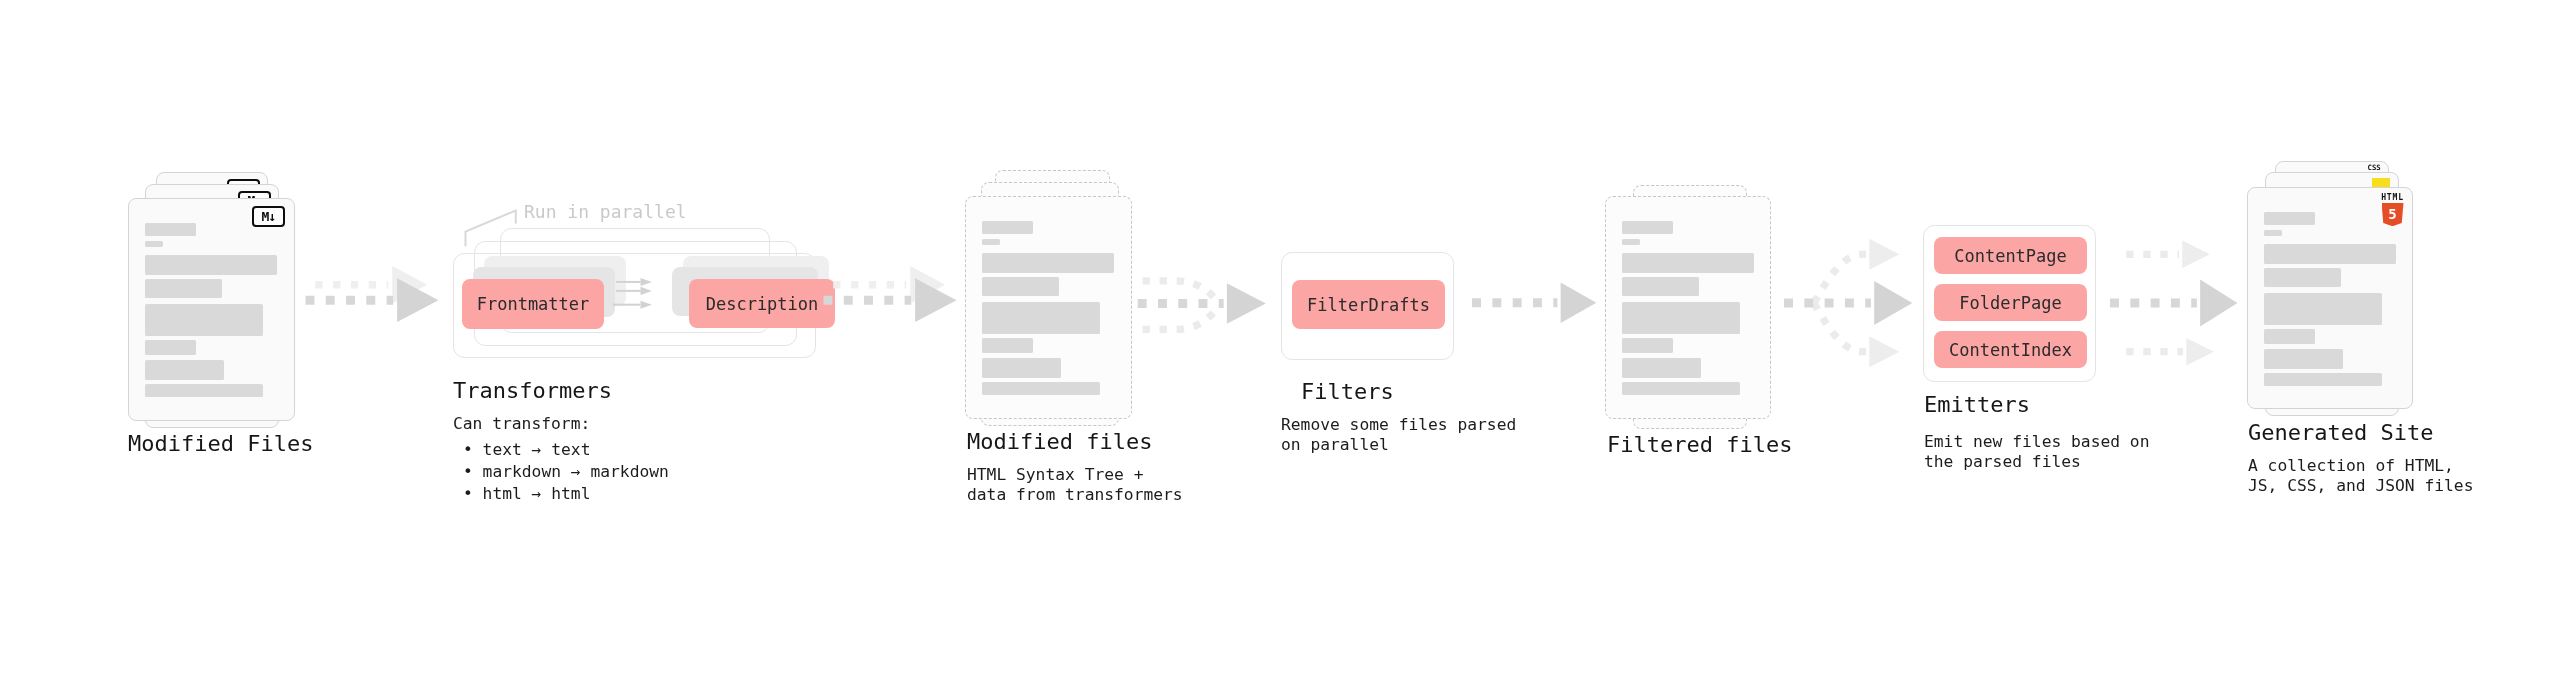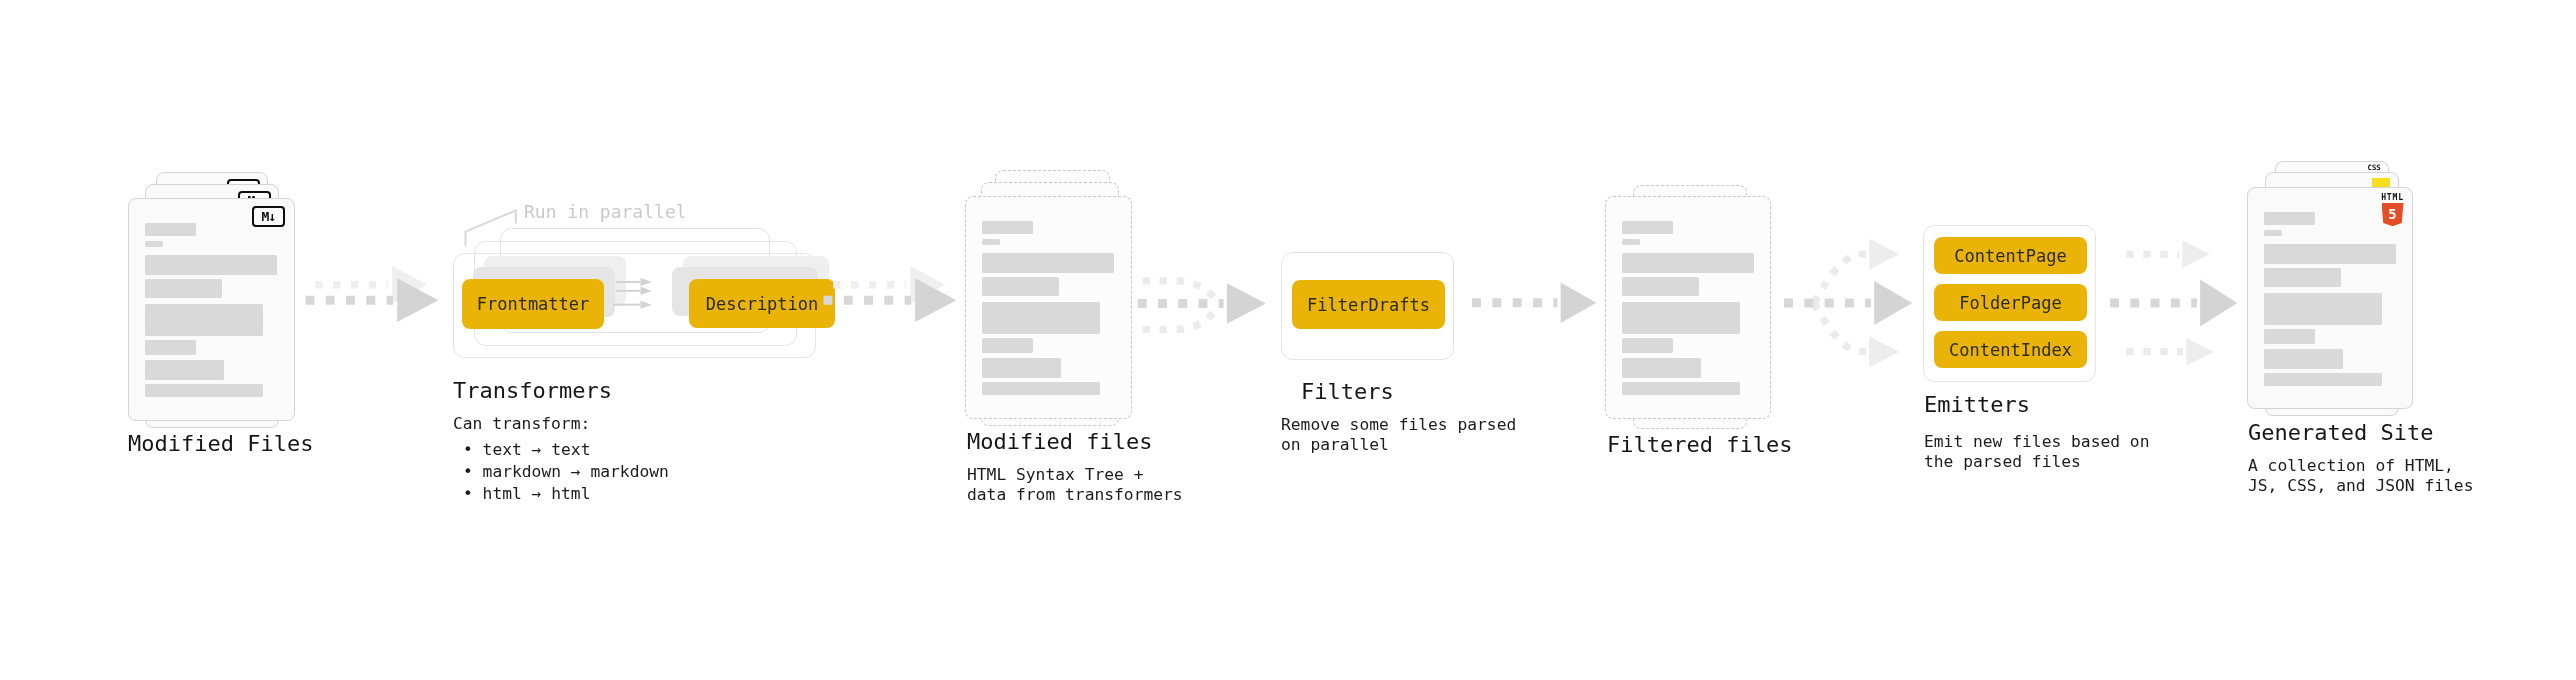--- a/index.html
+++ b/index.html
@@ -13,21 +13,21 @@
   .file-card.dashed { border:1.6px dashed #c6c6c6; background:#fcfcfc; }
   .bar { position:absolute; background:#d9d9d9; border-radius:1.6px; }
 
   
   .md-badge { position:absolute; background:#fdfdfd; border:2.4px solid #0d0d0d; border-radius:4.1px;
               font-weight:bold; font-size:13px; color:#0d0d0d; display:flex; align-items:center;
               justify-content:center; letter-spacing:-0.8px; }
 
   
   .group-box { position:absolute; border:1.6px solid #e4e4e4; border-radius:11.4px; background:transparent; }
-  .g-btn { position:absolute; background:#eab308; border-radius:8.1px; display:flex; align-items:center;
+  .g-btn { position:absolute; background:#fca5a5; border-radius:8.1px; display:flex; align-items:center;
            justify-content:center; font-size:17px; color:#2b2b2b; }
   .ghost1 { background:#e5e5e5; }
   .ghost2 { background:#efefef; }
 
   .node-label { position:absolute; font-size:22px; color:#161616; white-space:nowrap; }
   .node-desc  { position:absolute; font-size:16.3px; color:#1c1c1c; line-height:19.5px; white-space:nowrap; }
   .bullets { line-height:22px; }
   .annotation { position:absolute; font-size:18px; color:#c9c9c9; white-space:nowrap; }
 
   

